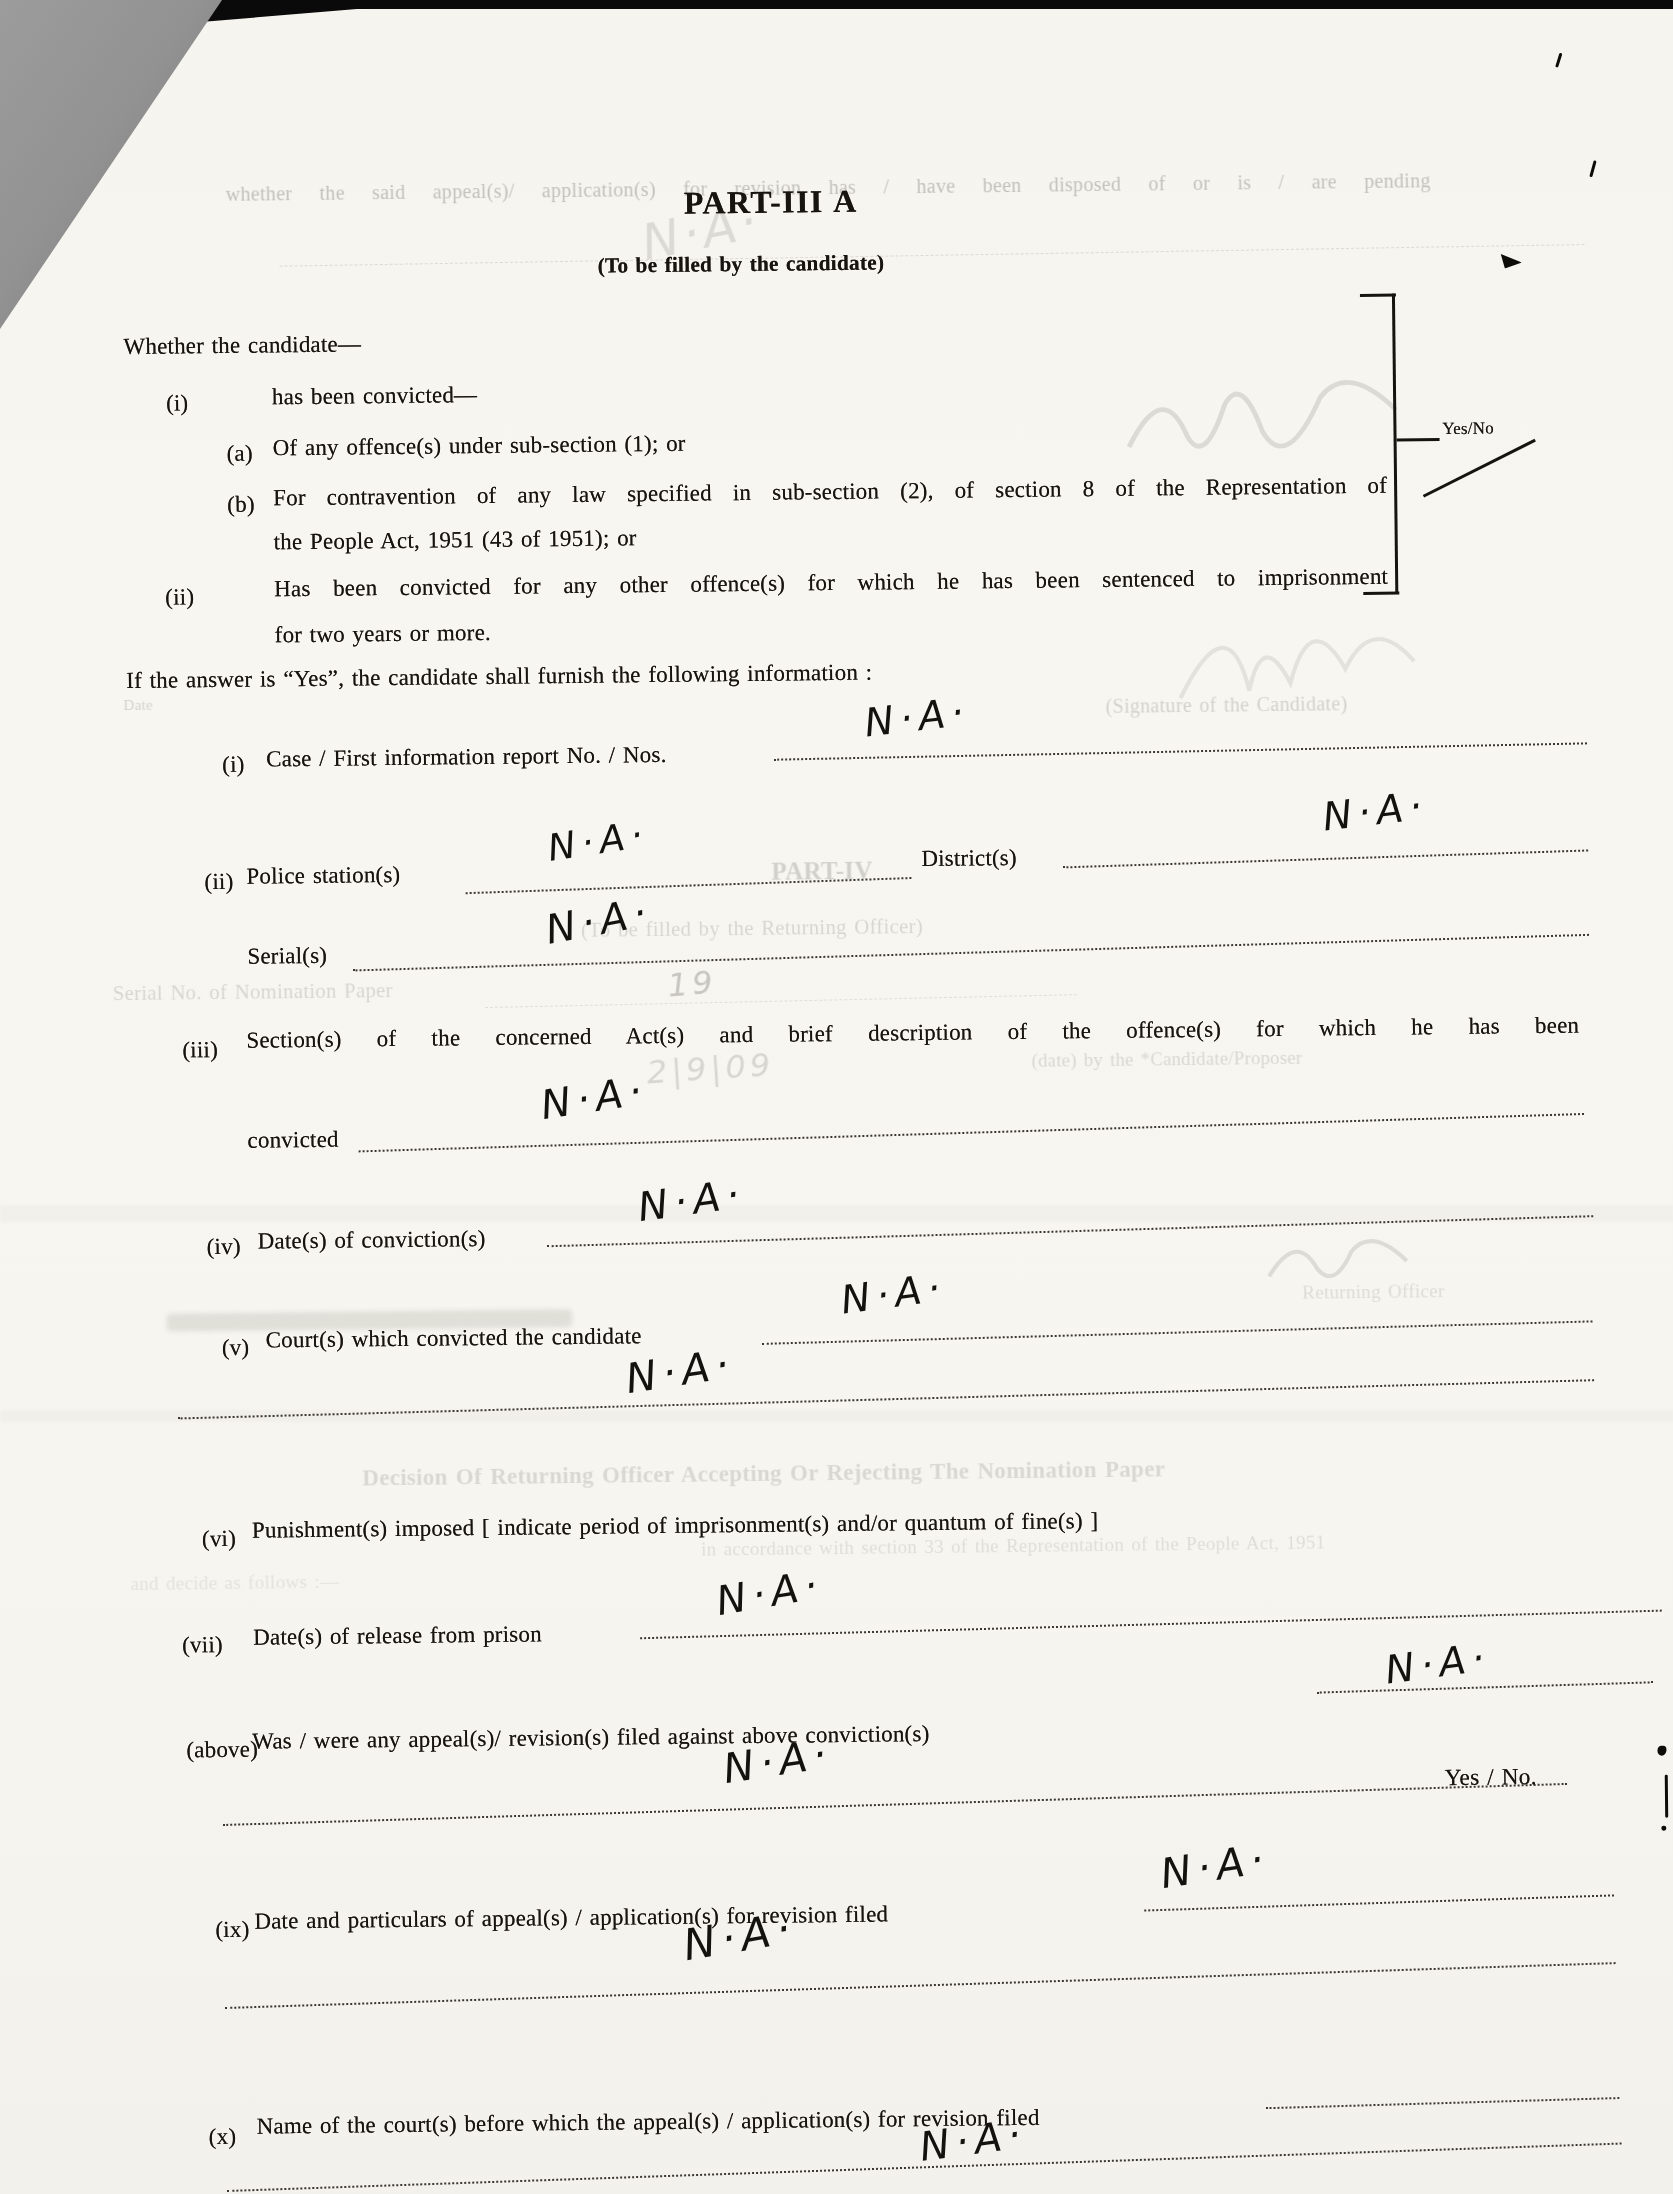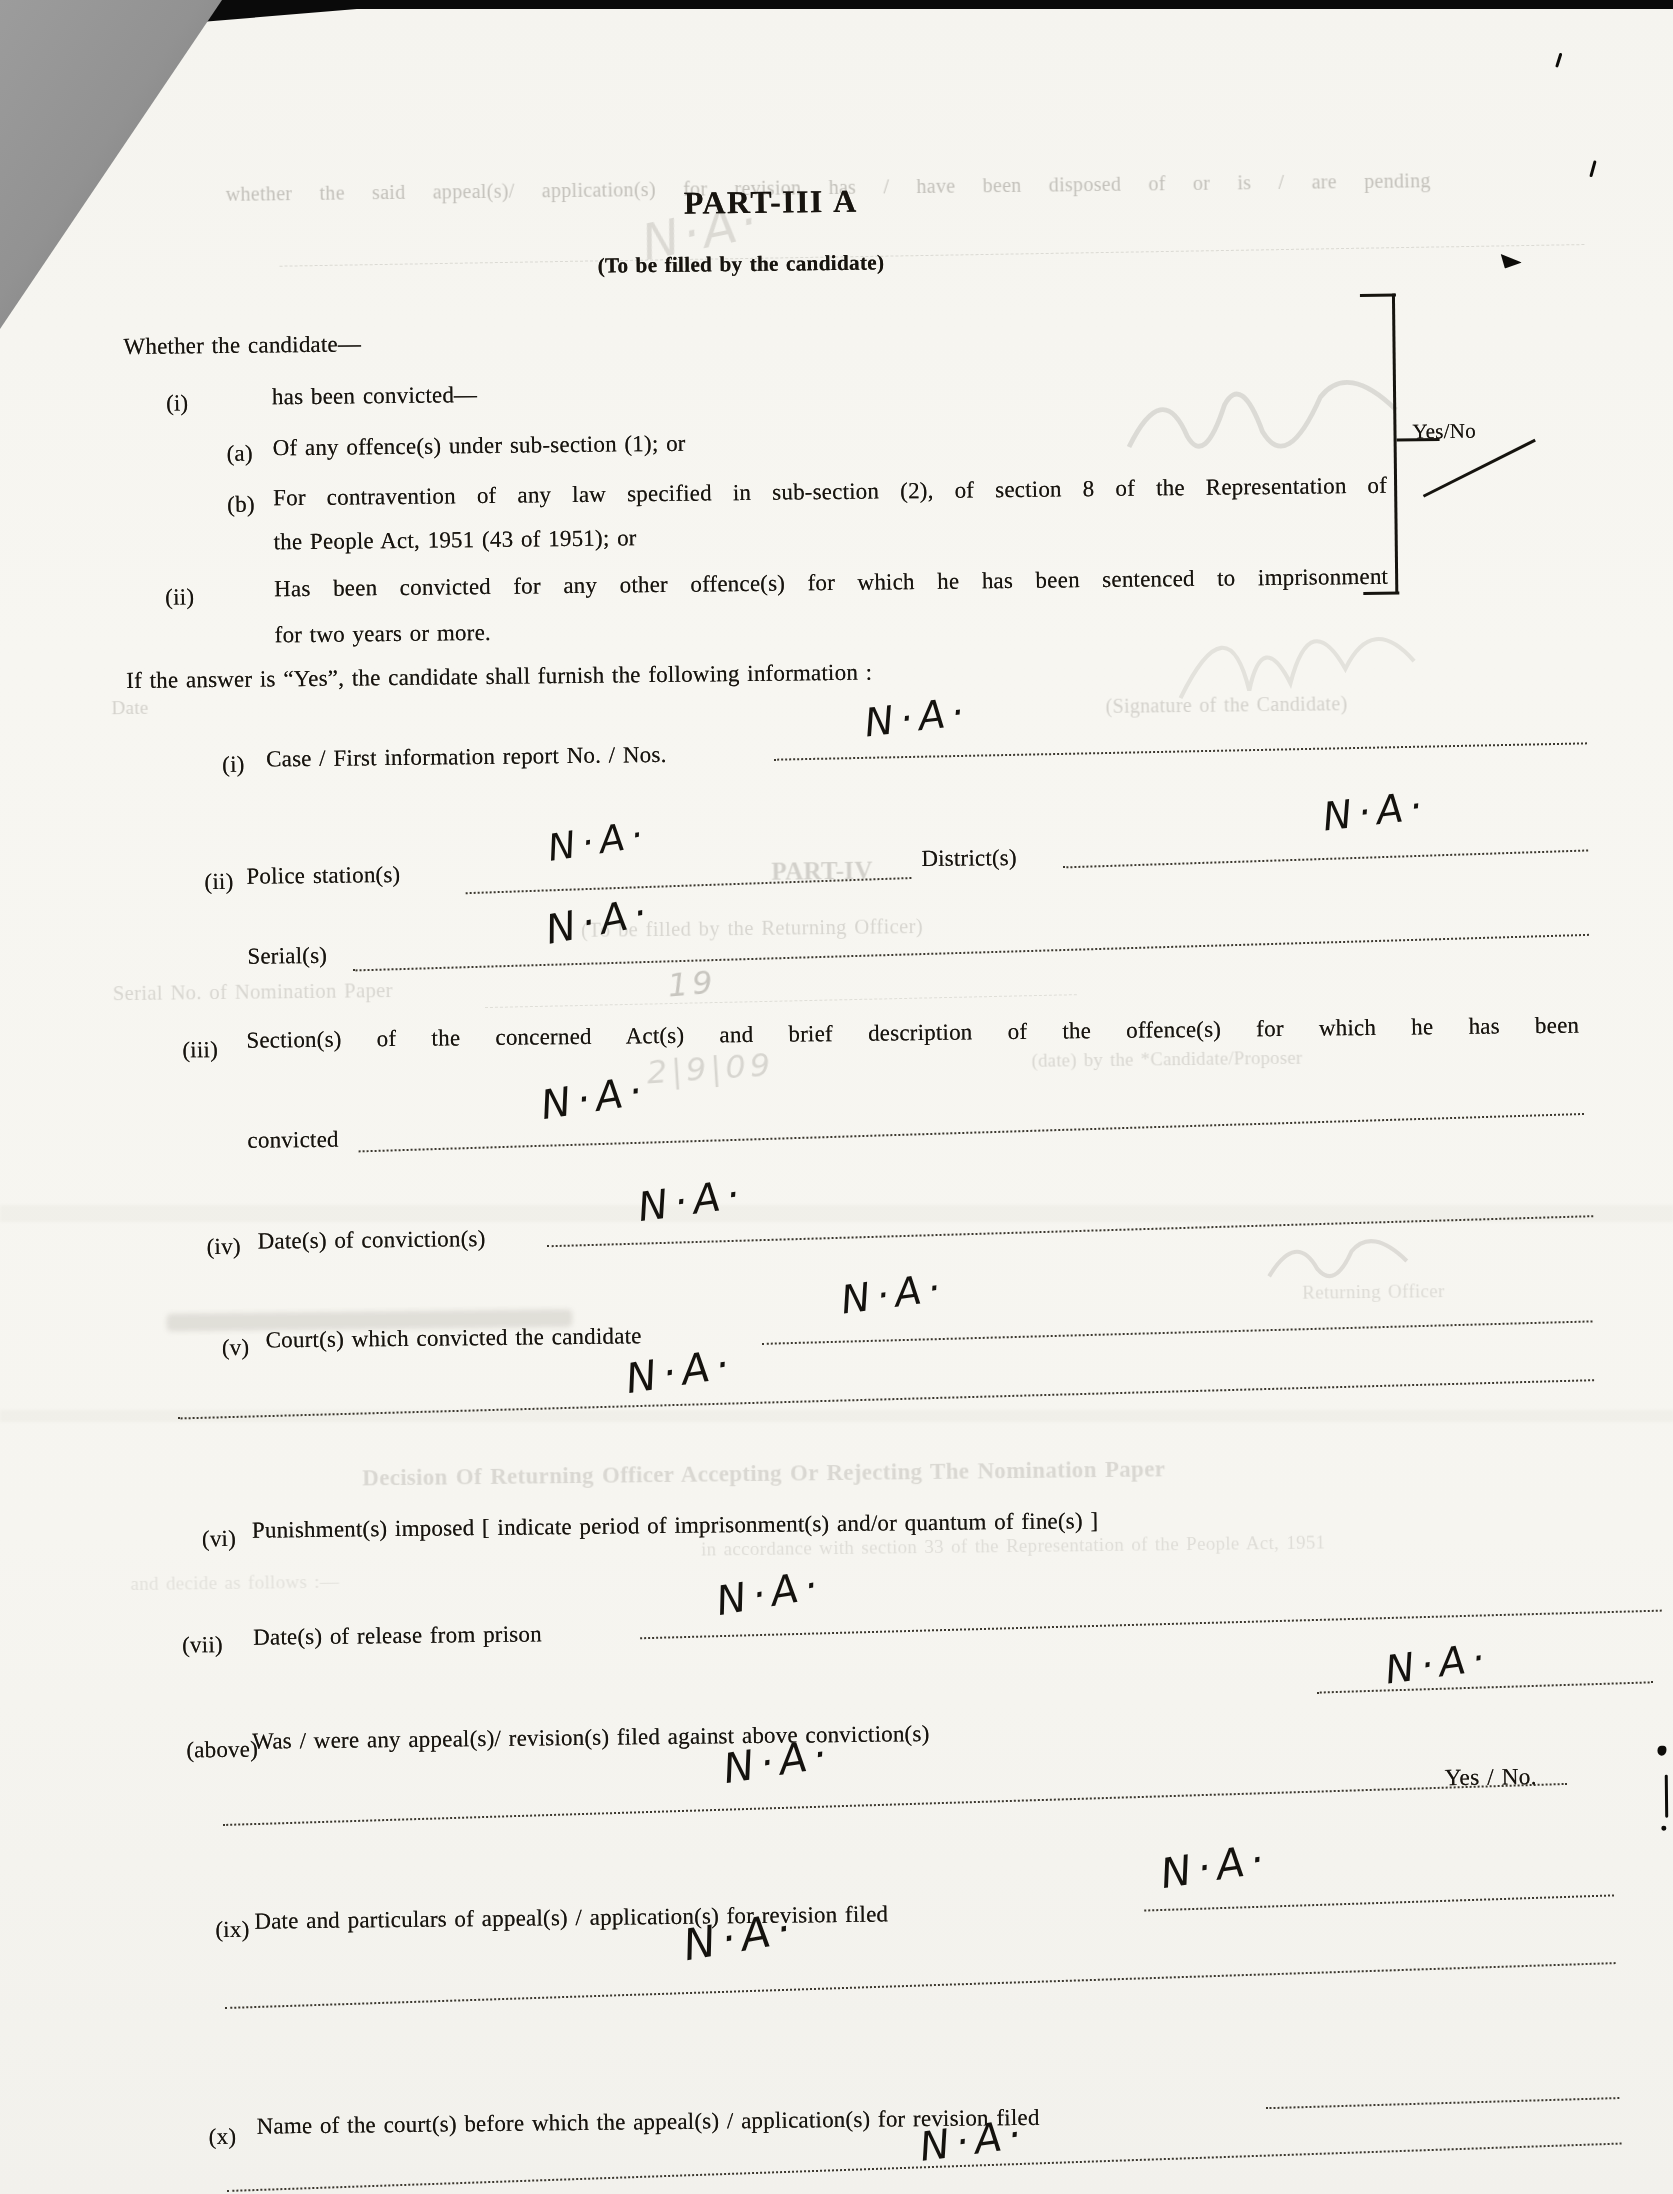--- a/index.html
+++ b/index.html
@@ -44,21 +44,21 @@
   <div id="topwedge"></div>
   <div id="corner"></div>
   <div class="band" style="top:1205px;height:16.5px"></div>
   <div class="band" style="top:1410px;height:12.4px"></div>
 
   <div id="content">
 
     <div class="bl just" style="left:236px;top:176px;width:1205px;font-size:20px;opacity:.40">whether the said appeal(s)/ application(s) for revision has / have been disposed of or is / are pending</div>
     <div class="bl hwb" style="left:651px;top:201px;font-size:50px;opacity:.20;transform:rotate(-11deg)">N·A·</div>
     <div style="position:absolute;left:289px;top:256px;width:1305px;border-bottom:1.4px dashed rgba(60,55,45,0.14);transform:rotate(-0.3deg)"></div>
-    <div class="bl" style="left:116px;top:689px;font-size:19px;opacity:.28">Date</div>
+    <div class="bl" style="left:128px;top:689px;font-size:15px;opacity:.28">Date</div>
     <div class="bl" style="left:1110px;top:698px;font-size:20px;opacity:.28">(Signature of the Candidate)</div>
     <svg class="squig" style="left:1129px;top:375px" width="289" height="96" viewBox="0 0 420 140">
       <path d="M10,110 Q60,10 95,95 Q120,140 150,50 Q175,5 205,90 Q240,150 290,40 Q330,-10 400,60" fill="none" stroke="rgba(70,66,58,0.15)" stroke-width="7"></path>
     </svg>
     <svg class="squig" style="left:1171px;top:592px" width="262" height="117" viewBox="0 0 380 170">
       <path d="M20,160 Q90,20 120,150 Q140,60 180,140 Q210,30 260,120 Q300,40 360,110" fill="none" stroke="rgba(70,66,58,0.11)" stroke-width="6"></path>
     </svg>
     <div class="bl b" style="left:774px;top:857px;font-size:25px;opacity:.28">PART-IV</div>
     <div class="bl" style="left:583px;top:916px;font-size:20.7px;opacity:.24">(To be filled by the Returning Officer)</div>
     <div class="bl" style="left:114px;top:974px;font-size:20.7px;opacity:.24">Serial No. of Nomination Paper</div>
@@ -91,21 +91,21 @@
     <div class="t" style="left:280px;top:523px">the People Act, 1951 (43 of 1951); or</div>
 
     <div class="t" style="left:171px;top:577px">(ii)</div>
     <div class="t just" style="left:280px;top:570px;width:1114px">Has been convicted for any other offence(s) for which he has been sentenced to imprisonment</div>
     <div class="t" style="left:280px;top:616px">for two years or more.</div>
 
     <div class="brk" style="left:1369px;top:300px;width:36px;height:3.4px"></div>
     <div class="brk" style="left:1401px;top:300px;width:3.4px;height:300px"></div>
     <div class="brk" style="left:1369px;top:598px;width:36px;height:3.4px"></div>
     <div class="brk" style="left:1404px;top:445px;width:43px;height:2.8px"></div>
-    <div class="t" style="left:1420px;top:426px;font-size:21px"><span>Yes</span><span>/</span><span>No</span></div>
+    <div class="t" style="left:1450px;top:426px;font-size:17px"><span>Yes</span><span>/</span><span>No</span></div>
     <div class="brk" style="left:1424px;top:474px;width:125px;height:3.4px;transform:rotate(-26deg)"></div>
 
     <div class="t" style="left:131px;top:660px">If the answer is “Yes”, the candidate shall furnish the following information :</div>
 
     <div class="t" style="left:226px;top:745px">(i)</div>
     <div class="t" style="left:270px;top:740px">Case / First information report No. / Nos.</div>
     <div class="dots" style="left:778px;top:758px;width:813px;transform:rotate(-0.5deg)"></div>
     <div class="hw" style="left:869px;top:701px;font-size:39px;transform:rotate(-6deg)">N·A·</div>
 
     <div class="t" style="left:207px;top:862px">(ii)</div>

